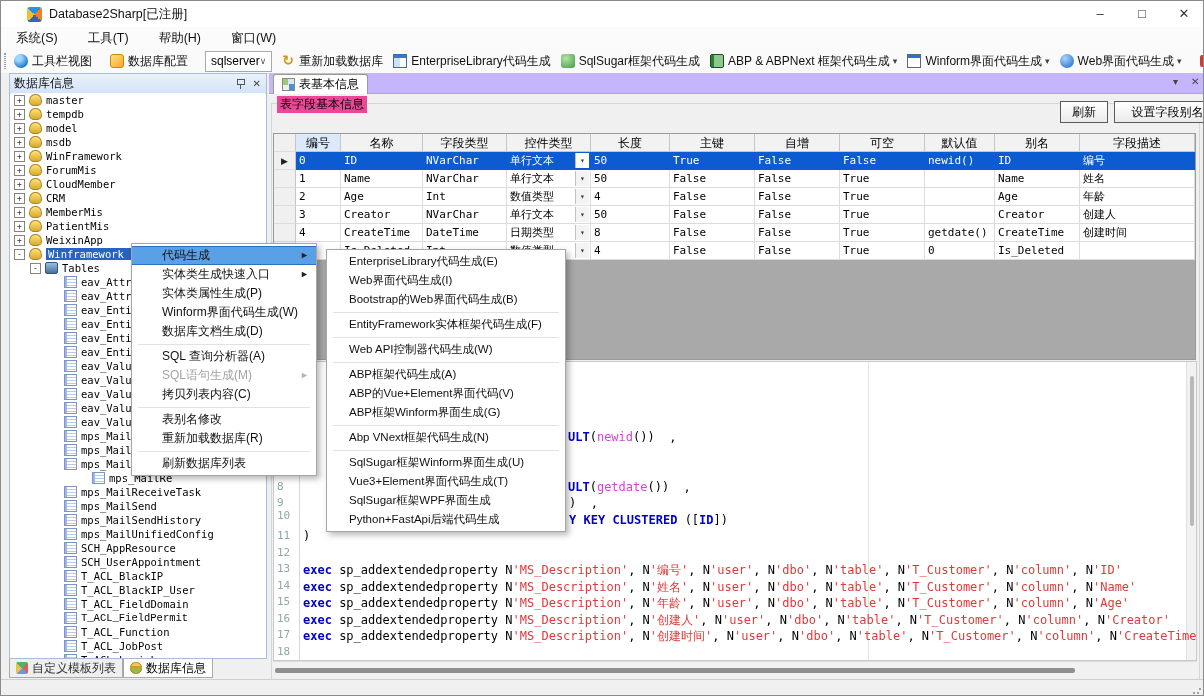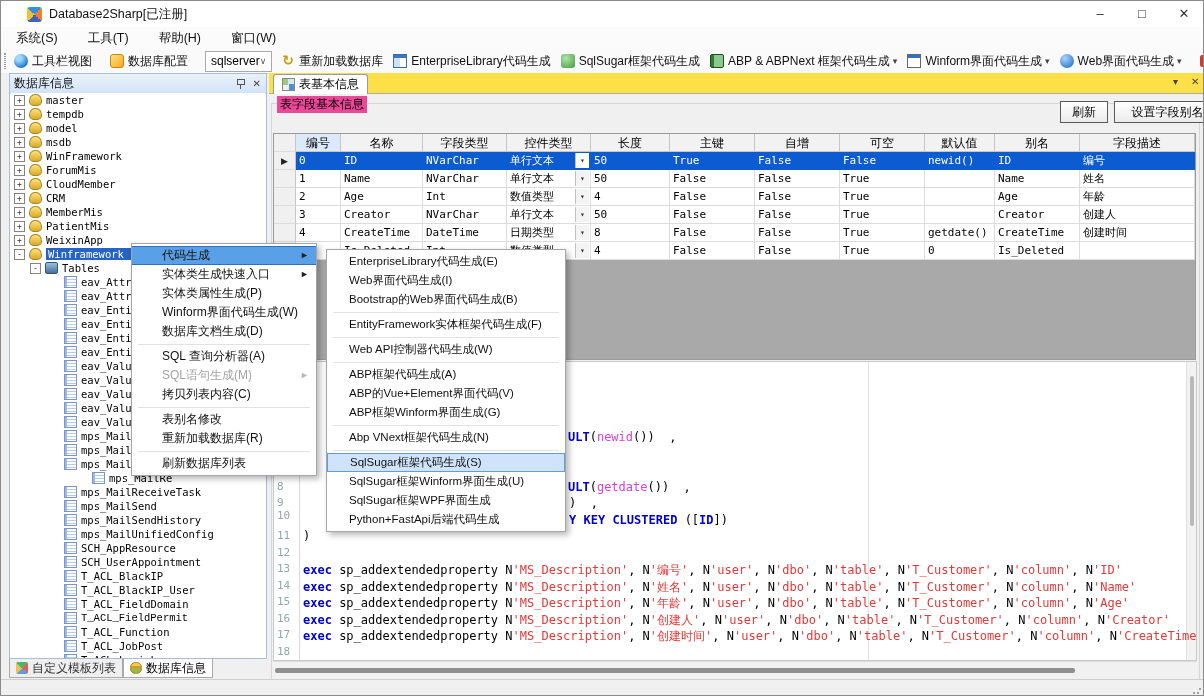--- a/index.html
+++ b/index.html
@@ -65,21 +65,21 @@
   .tree-label.sel{background:#2563c4;color:#fff;padding:0 2px;}
   .lp-tabs{position:absolute;left:8px;top:658px;width:258px;height:20px;display:flex;background:#f0f0f0;}
   .lp-tab{display:flex;align-items:center;padding:0 6px;font-size:12px;border:1px solid #a9a9a9;
           border-top:none;background:#efefef;color:#333;height:19px;box-sizing:border-box;}
   .lp-tab.active{background:#fff;font-weight:normal;color:#000;}
   .templates-icon{width:12px;height:12px;margin-right:4px;border-radius:2px;
      background:conic-gradient(from 45deg,#e05d5d 0 25%,#5d9de0 0 50%,#e8c24d 0 75%,#4db36a 0);}
   .dbinfo-icon{width:12px;height:12px;margin-right:4px;border-radius:45%;
      background:linear-gradient(#f5c94d 0 30%,#caa12c 30% 60%,#8fbf4d 60%);border:1px solid #a8831f;box-sizing:border-box;}
   
-  .tabstrip{position:absolute;left:268px;top:72px;width:936px;height:20px;background:#fde047;border-bottom:1px solid #ababab;}
+  .tabstrip{position:absolute;left:268px;top:72px;width:936px;height:20px;background:#c4b5fd;border-bottom:1px solid #ababab;}
   .doc-tab{position:absolute;left:4px;top:1px;height:19px;background:#fff;border:1px solid #9a9a9a;border-bottom:none;
            display:flex;align-items:center;padding:0 8px;border-radius:3px 3px 0 0;}
   .tabgrid-icon{width:11px;height:11px;border:1px solid #888;margin-right:4px;
      background:conic-gradient(#d8e8f8 0 25%,#4d8fd0 0 50%,#f0f0f0 0 75%,#9ec87a 0);}
   .doc-tab-label{font-size:12px;color:#000;}
   .strip-btn{position:absolute;top:3px;font-size:10px;color:#444;}
   
   .groupbox{position:absolute;left:270px;top:102px;width:927px;height:576px;border:1px solid #d6d6d6;}
   .group-label{position:absolute;left:276px;top:95px;font-size:12px;color:#000;background:#ec4899;padding:0 3px;}
   .btn{position:absolute;height:22px;background:linear-gradient(#ffffff,#ebebeb);border:1px solid #5a5a5a;
@@ -573,19 +573,19 @@
       <div class="cm-item">EntityFramework实体框架代码生成(F)</div>
       <div class="menu-sep"></div>
       <div class="cm-item">Web API控制器代码生成(W)</div>
       <div class="menu-sep"></div>
       <div class="cm-item">ABP框架代码生成(A)</div>
       <div class="cm-item">ABP的Vue+Element界面代码(V)</div>
       <div class="cm-item">ABP框架Winform界面生成(G)</div>
       <div class="menu-sep"></div>
       <div class="cm-item">Abp VNext框架代码生成(N)</div>
       <div class="menu-sep"></div>
-      <div class="cm-item hl2">SqlSugar框架代码生成(S)</div>
       <div class="cm-item">SqlSugar框架Winform界面生成(U)</div>
+      <div class="cm-item">Vue3+Element界面代码生成(T)</div>
       <div class="cm-item">SqlSugar框架WPF界面生成</div>
       <div class="cm-item">Python+FastApi后端代码生成</div>
     </div>
 
 </div>
 
 </body></html>

